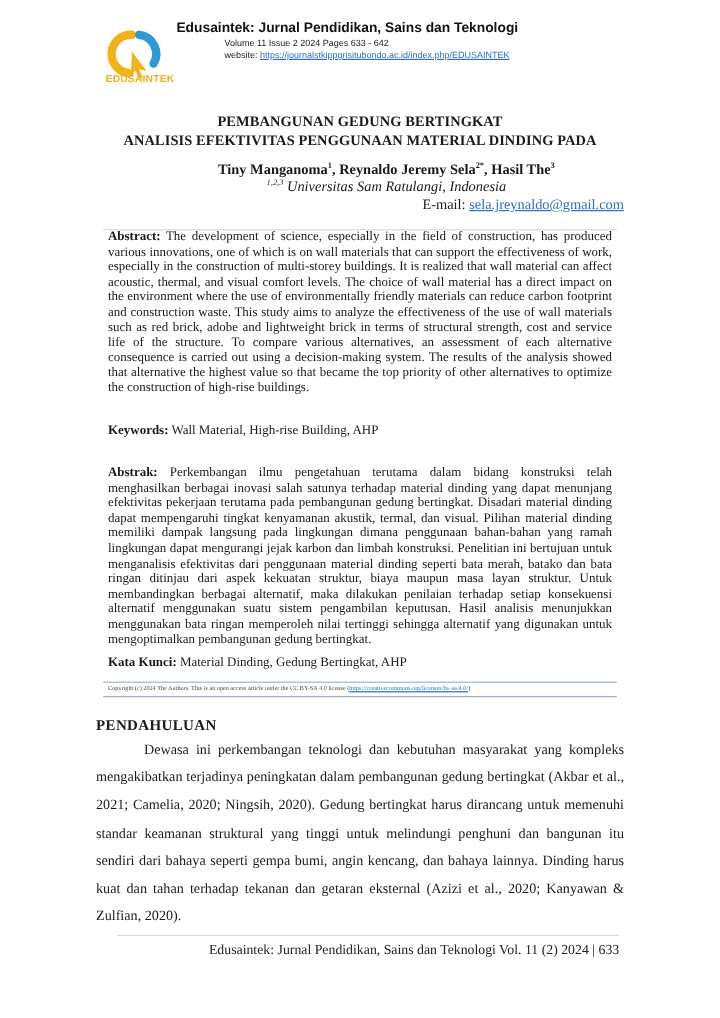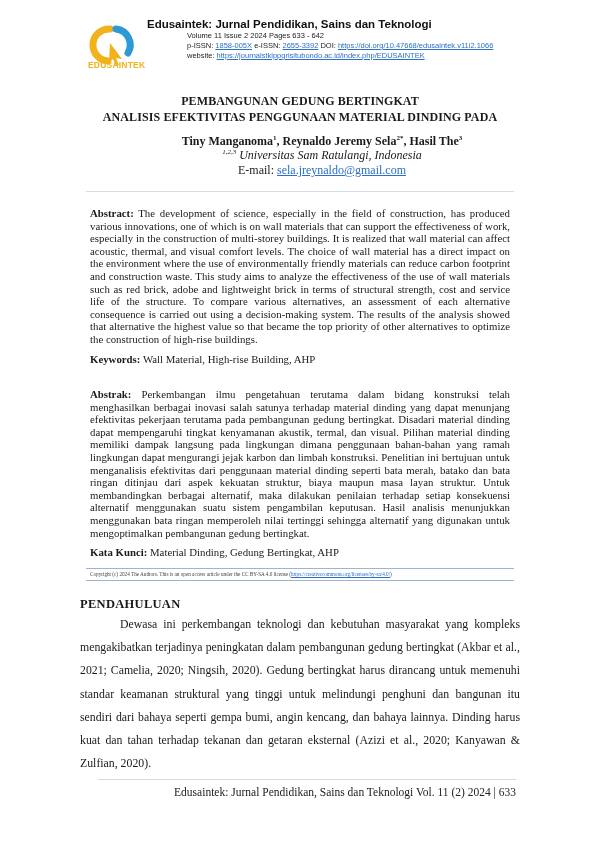--- a/index.html
+++ b/index.html
@@ -13,29 +13,29 @@
   .logo-text { position: absolute; left: 0; top: 46px; width: 60px; font-size: 8.5px; font-weight: bold; color: #f2b21c; letter-spacing: 0.2px; }
   .journal-info { position: absolute; left: 59px; top: 3px; width: 390px; }
   .journal-title { font-size: 11.5px; font-weight: bold; color: #111; line-height: 14px; white-space: nowrap; }
   .journal-line { font-size: 7.5px; color: #222; line-height: 10px; white-space: nowrap; margin-left: 40px; }
   .link { color: #2a6fc9; text-decoration: underline; }
 
   
   .title { position: absolute; left: 80px; top: 93px; width: 440px; text-align: center; font-size: 12px; font-weight: bold; line-height: 16px; letter-spacing: 0.1px; }
   .authors { position: absolute; left: 80px; top: 134px; width: 440px; text-align: center; font-size: 12px; font-weight: bold; line-height: 14px; padding-left: 44px; box-sizing: border-box; }
   .affil { position: absolute; left: 80px; top: 148px; width: 440px; text-align: center; font-size: 12px; line-height: 14px; padding-left: 44px; box-sizing: border-box; font-style: italic; }
-  .email { position: absolute; left: 80px; top: 163px; width: 440px; text-align: center; font-size: 12px; line-height: 14px; padding-left: 44px; box-sizing: border-box; }
+  .email { position: absolute; left: 80px; top: 163px; width: 440px; text-align: right; font-size: 12px; line-height: 14px; padding-left: 44px; box-sizing: border-box; }
   sup { font-size: 7px; vertical-align: super; line-height: 0; }
 
   .rule { position: absolute; left: 86px; width: 428px; height: 0; border-top: 1.5px solid #d6dbe3; }
 
   
   .block { position: absolute; left: 90px; width: 420px; font-size: 10.8px; line-height: 12.6px; text-align: justify; }
   .block b { font-weight: bold; }
-  .abstract-en { top: 207px; }
+  .abstract-en { top: 191px; }
   .keywords-en { top: 353px; }
   .abstract-id { top: 388px; font-family: Liberation Serif, serif; }
   .keywords-id { top: 546px; }
 
   .copyright { position: absolute; left: 90px; top: 571px; width: 425px; font-size: 5.2px; line-height: 7px; color: #444; white-space: nowrap; }
   .rule-blue { border-top: 1px solid #9fb3d3; }
 
   .section-heading { position: absolute; left: 80px; top: 597px; font-size: 12.5px; font-weight: bold; letter-spacing: 0.3px; }
 
   .body-text { position: absolute; left: 80px; top: 613px; width: 440px; font-size: 11.8px; line-height: 23.2px; text-align: justify; }
@@ -50,23 +50,20 @@
 <div class="header">
   <svg class="logo" viewBox="0 0 52 46">
     <path d="M22 6 A16 16 0 1 0 20 38" fill="none" stroke="#f2b21c" stroke-width="7" stroke-linecap="round"></path>
     <path d="M28 6 A16 16 0 0 1 40 30" fill="none" stroke="#2d9ad6" stroke-width="7" stroke-linecap="round"></path>
     <path d="M22 20 L34 36 L28 35 L31 42 L28 43 L25 36 L21 39 Z" fill="#f2b21c"></path>
   </svg>
   <div class="logo-text sans">EDUSAINTEK</div>
   <div class="journal-info sans">
     <div class="journal-title">Edusaintek: Jurnal Pendidikan, Sains dan Teknologi</div>
     <div class="journal-line">Volume 11 Issue  2 2024 Pages 633 - 642</div>
-    <div class="journal-line">
-      <span>p-ISSN: </span><span class="link">1858-005X</span><span> e-ISSN: </span><span class="link">2655-3392</span><span> DOI: </span><span class="link">https://doi.org/10.47668/edusaintek.v11i2.1066</span>
-    </div>
     <div class="journal-line">
       <span>website: </span><span class="link">https://journalstkippgrisitubondo.ac.id/index.php/EDUSAINTEK</span>
     </div>
   </div>
 </div>
 
 <div class="title serif">
   <div>PEMBANGUNAN GEDUNG BERTINGKAT</div>
   <div>ANALISIS EFEKTIVITAS PENGGUNAAN MATERIAL DINDING PADA</div>
 </div>

